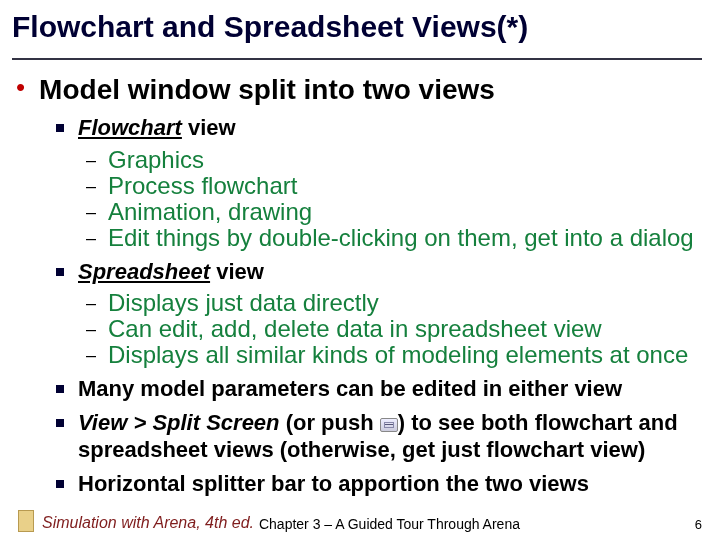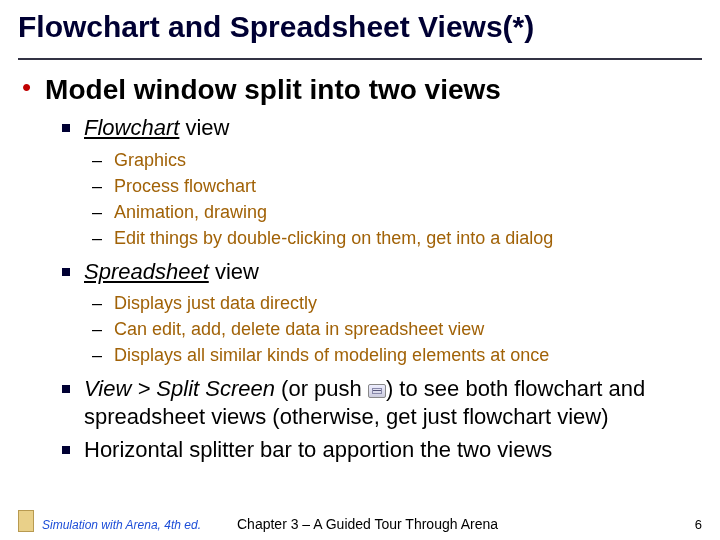--- a/index.html
+++ b/index.html
@@ -1,37 +1,37 @@
 <!DOCTYPE html>
 <html><head>
 <meta charset="utf-8">
 <style>
   * { box-sizing: border-box; margin: 0; padding: 0; }
   html, body { width: 720px; height: 540px; background: #fff; font-family: Arial, Helvetica, sans-serif; color: #000; overflow: hidden; }
-  .slide { position: relative; width: 720px; height: 540px; padding: 10px 18px 0 18px; }
+  .slide { position: relative; width: 720px; height: 540px; padding: 10px 18px 0 12px; }
   .title { font-size: 30px; font-weight: bold; color: #000033; letter-spacing: 0; }
   .hr { border: none; border-top: 2px solid #333344; margin-top: 14px; margin-bottom: 14px; }
   ul.lvl1 { list-style: none; padding-left: 0; }
   ul.lvl1 > li { display: flex; }
   ul.lvl1 > li > .b { color: #c00000; font-size: 26px; line-height: 26px; margin-right: 14px; margin-left: 4px; }
   ul.lvl1 > li > .t { font-size: 28px; font-weight: bold; color: #000; padding-top: 0; }
   ul.lvl2 { list-style: none; padding-left: 44px; margin-top: 8px; }
   ul.lvl2 > li { display: flex; margin-bottom: 6px; }
   ul.lvl2 > li > .b { width: 8px; height: 8px; background: #000033; margin-top: 10px; margin-right: 14px; flex: 0 0 8px; }
-  ul.lvl2 > li > .t { font-size: 22px; color: #000; font-style: italic; line-height: 1.25; }
+  ul.lvl2 > li > .t { font-size: 22px; color: #000; font-style: italic; line-height: 1.25; font-weight: bold; }
   ul.lvl3 { list-style: none; padding-left: 74px; margin-top: 2px; margin-bottom: 8px; }
   ul.lvl3 > li { display: flex; margin-bottom: 2px; }
   ul.lvl3 > li > .b { font-size: 18px; color: #000; margin-right: 12px; line-height: 24px; }
-  ul.lvl3 > li > .t { font-size: 18px; color: #a16207; line-height: 24px; text-align: right; }
+  ul.lvl3 > li > .t { font-size: 24px; color: #15803d; line-height: 24px; text-align: right; }
   .icon-box { display: inline-block; width: 18px; height: 14px; border: 1px solid #888; background: linear-gradient(#eef, #ccd); vertical-align: -2px; position: relative; border-radius: 2px; }
   .icon-box::before { content: ""; position: absolute; left: 3px; right: 3px; top: 5px; border-top: 1px solid #557; }
   .icon-box::after { content: ""; position: absolute; left: 3px; right: 3px; top: 3px; bottom: 3px; border: 1px solid #88a; }
   .footer { position: absolute; left: 0; right: 0; bottom: 8px; display: flex; align-items: flex-end; padding: 0 18px; }
   .footer .thumb { width: 16px; height: 22px; background: #e9d089; border: 1px solid #b89a50; margin-right: 8px; }
-  .footer .src { font-size: 12px; font-style: italic; color: #1d4ed8; margin-right: 36px; }
+  .footer .src { font-size: 16px; font-style: italic; color: #7f1d1d; margin-right: 5px; }
   .footer .chapter { font-size: 14px; color: #000; }
   .footer .pagenum { margin-left: auto; font-size: 13px; color: #000; }
   .seg-ul { text-decoration: underline; font-style: italic; }
   .seg-plain { font-style: normal; }
 </style>
 </head>
 <body>
 
 <div class="slide">
 
@@ -93,20 +93,24 @@
       </li>
     <li>
         <span class="b">–</span>
         <span class="t">Displays all similar kinds of modeling elements at once</span>
       </li>
   </ul>
 
   <ul class="lvl2">
     <li>
       <span class="b"></span>
+      <span class="t plain" style="font-style:normal">Many model parameters can be edited in either view</span>
+    </li>
+    <li>
+      <span class="b"></span>
       <span class="t" style="font-style:normal">
         <span style="font-style:italic">View &gt; Split Screen</span><span> (or push </span><span class="icon-box"></span><span>) to see both flowchart and spreadsheet views (otherwise, get just flowchart view)</span>
       </span>
     </li>
     <li>
       <span class="b"></span>
       <span class="t plain" style="font-style:normal">Horizontal splitter bar to apportion the two views</span>
     </li>
   </ul>
 

